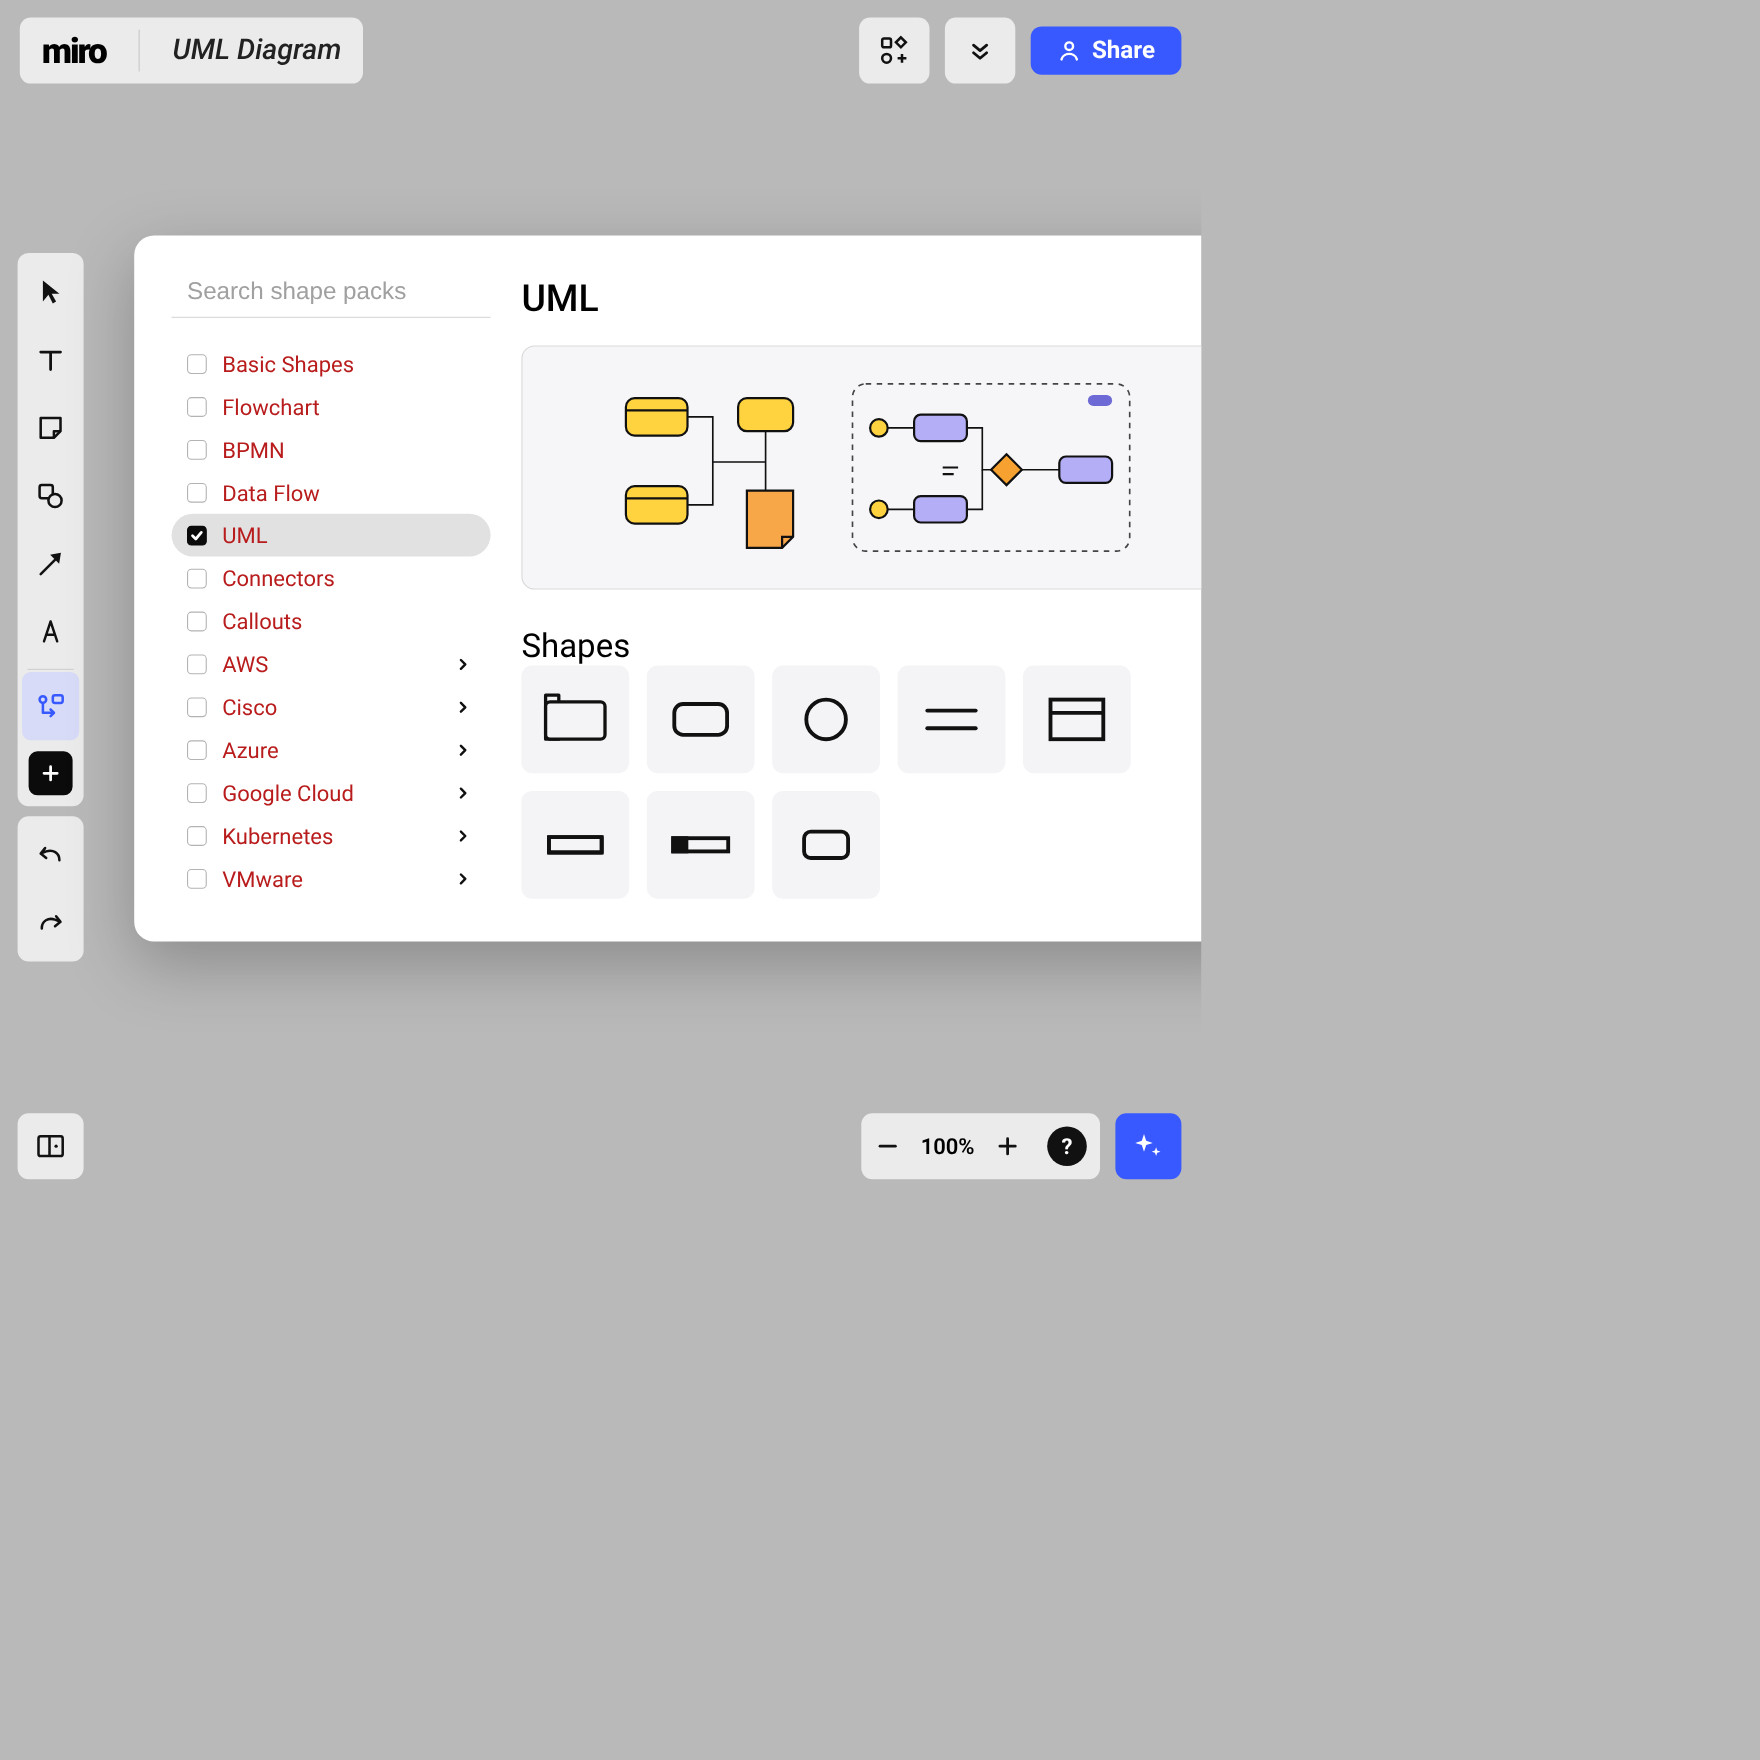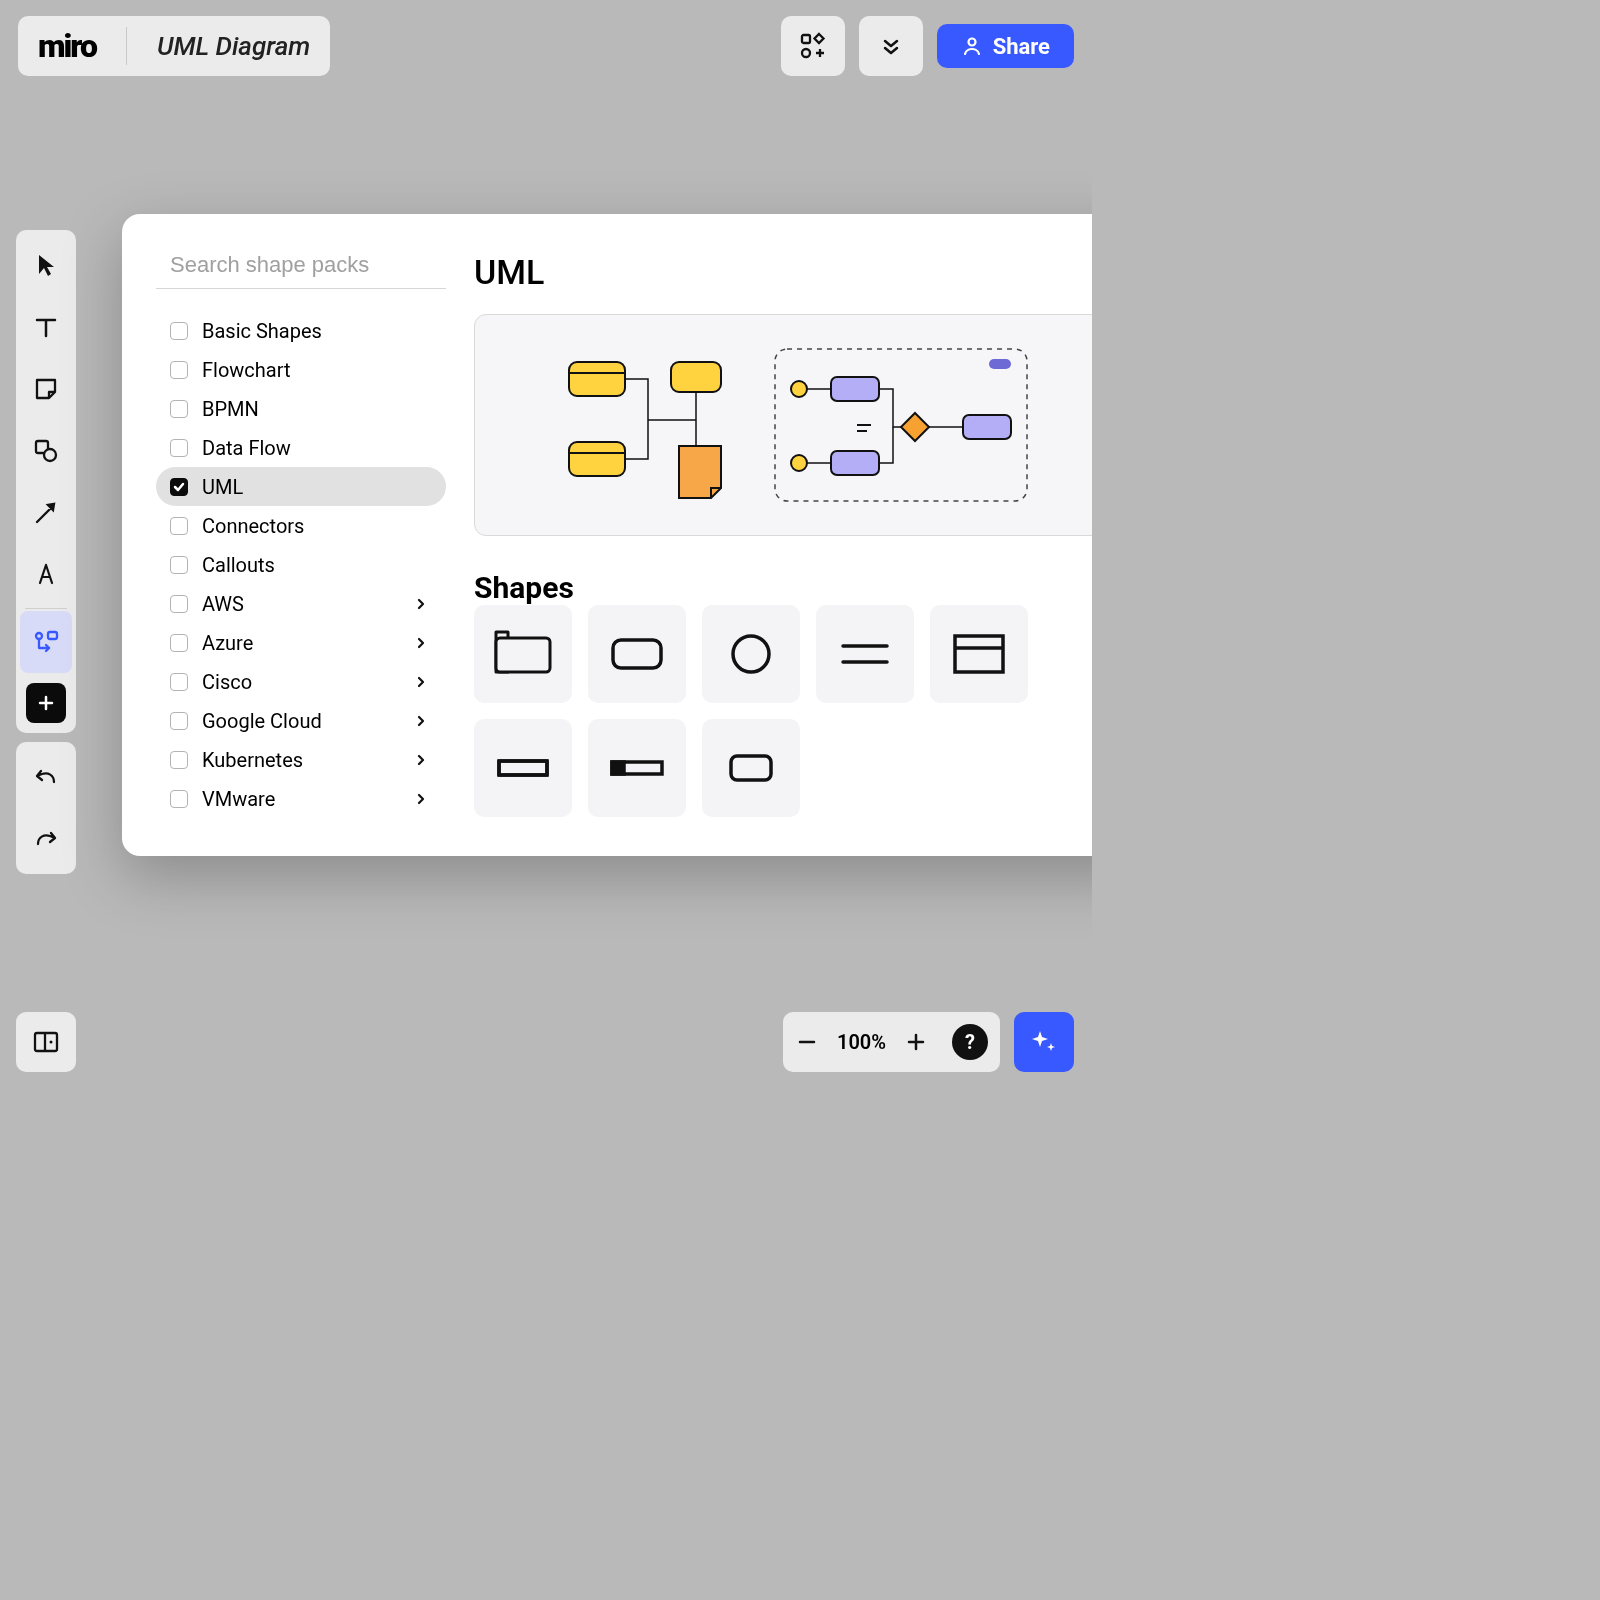--- a/index.html
+++ b/index.html
@@ -222,21 +222,21 @@
   display: flex;
   flex-direction: column;
 }
 .pack-item {
   display: flex;
   align-items: center;
   gap: 14px;
   padding: 8px 14px;
   border-radius: 999px;
   font-size: 20px;
-  color: #000000;
+  color: #b91c1c;
   position: relative;
   height: 39px;
 }
 .pack-item.selected {
   background: #e1e1e1;
 }
 .pack-cb {
   width: 18px;
   height: 18px;
   border: 1.5px solid #b3b3b3;
@@ -270,21 +270,21 @@
   border-radius: 12px;
   height: 222px;
   display: flex;
   align-items: center;
   justify-content: center;
   gap: 40px;
   margin-bottom: 34px;
 }
 .shapes-title {
   font-size: 30px;
-  font-weight: 700;
+  font-weight: 400;
 }
 .shape-grid {
   display: flex;
   flex-wrap: wrap;
   gap: 16px;
 }
 .shape-cell {
   width: 98px;
   height: 98px;
   background: #f4f4f6;
@@ -466,30 +466,30 @@
           <span class="pack-cb"></span>
           <span>AWS</span>
           <span class="pack-chevron">
             <svg width="14" height="14" viewBox="0 0 14 14" fill="none" stroke="#111" stroke-width="2.2" stroke-linecap="round" stroke-linejoin="round">
               <path d="M5 3 L9 7 L5 11"></path>
             </svg>
           </span>
         </div>
         <div class="pack-item">
           <span class="pack-cb"></span>
-          <span>Azure</span>
+          <span>Cisco</span>
           <span class="pack-chevron">
             <svg width="14" height="14" viewBox="0 0 14 14" fill="none" stroke="#111" stroke-width="2.2" stroke-linecap="round" stroke-linejoin="round">
               <path d="M5 3 L9 7 L5 11"></path>
             </svg>
           </span>
         </div>
         <div class="pack-item">
           <span class="pack-cb"></span>
-          <span>Cisco</span>
+          <span>Azure</span>
           <span class="pack-chevron">
             <svg width="14" height="14" viewBox="0 0 14 14" fill="none" stroke="#111" stroke-width="2.2" stroke-linecap="round" stroke-linejoin="round">
               <path d="M5 3 L9 7 L5 11"></path>
             </svg>
           </span>
         </div>
         <div class="pack-item">
           <span class="pack-cb"></span>
           <span>Google Cloud</span>
           <span class="pack-chevron">

